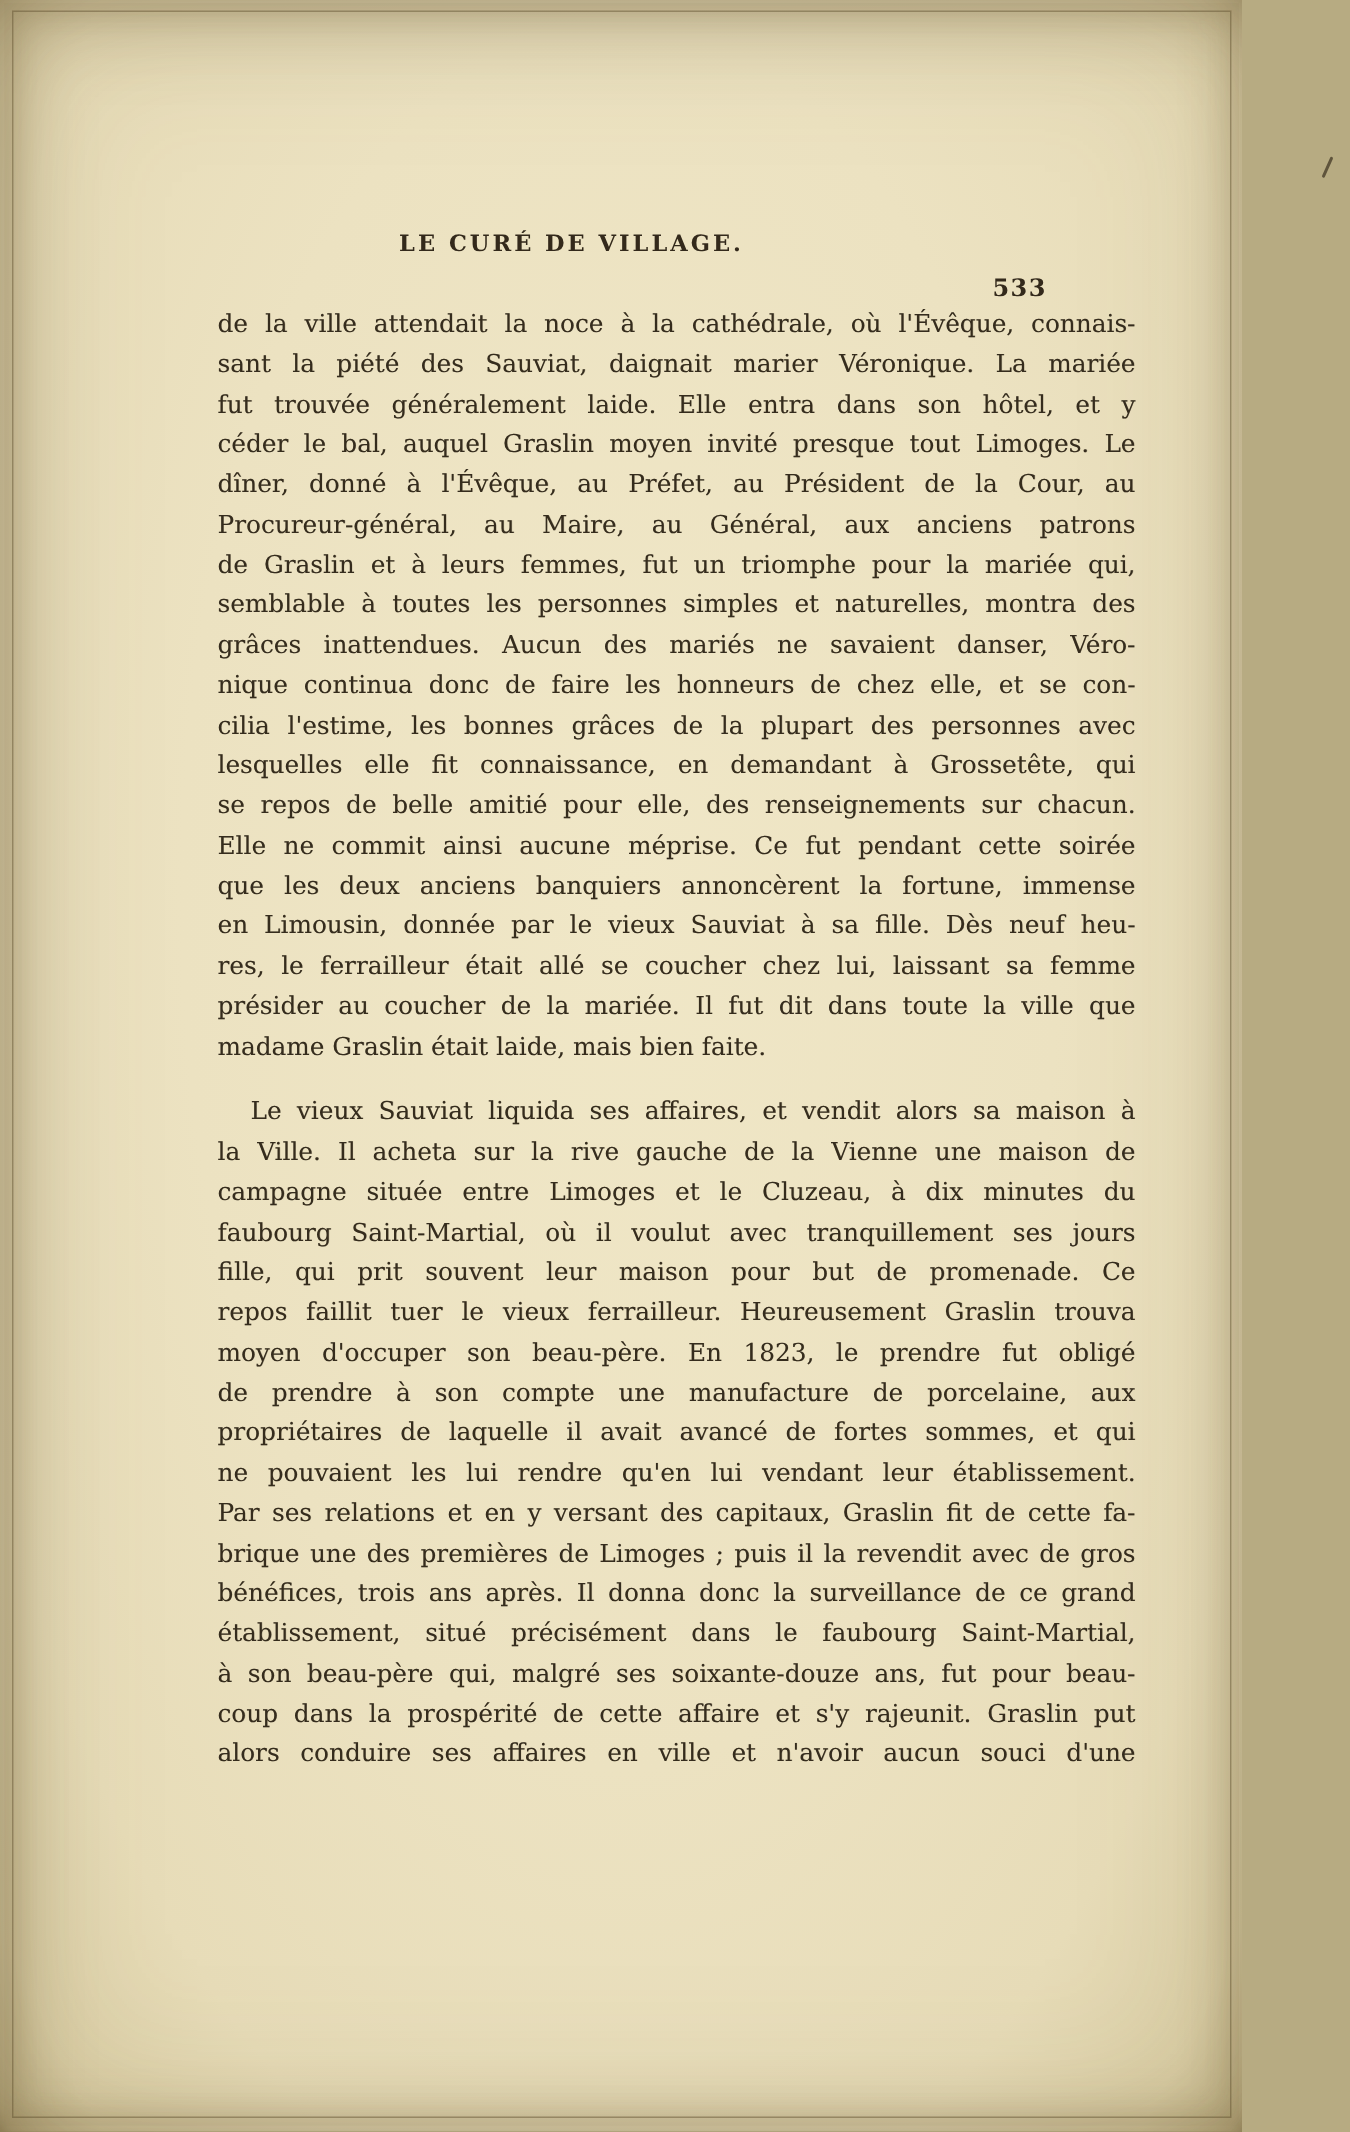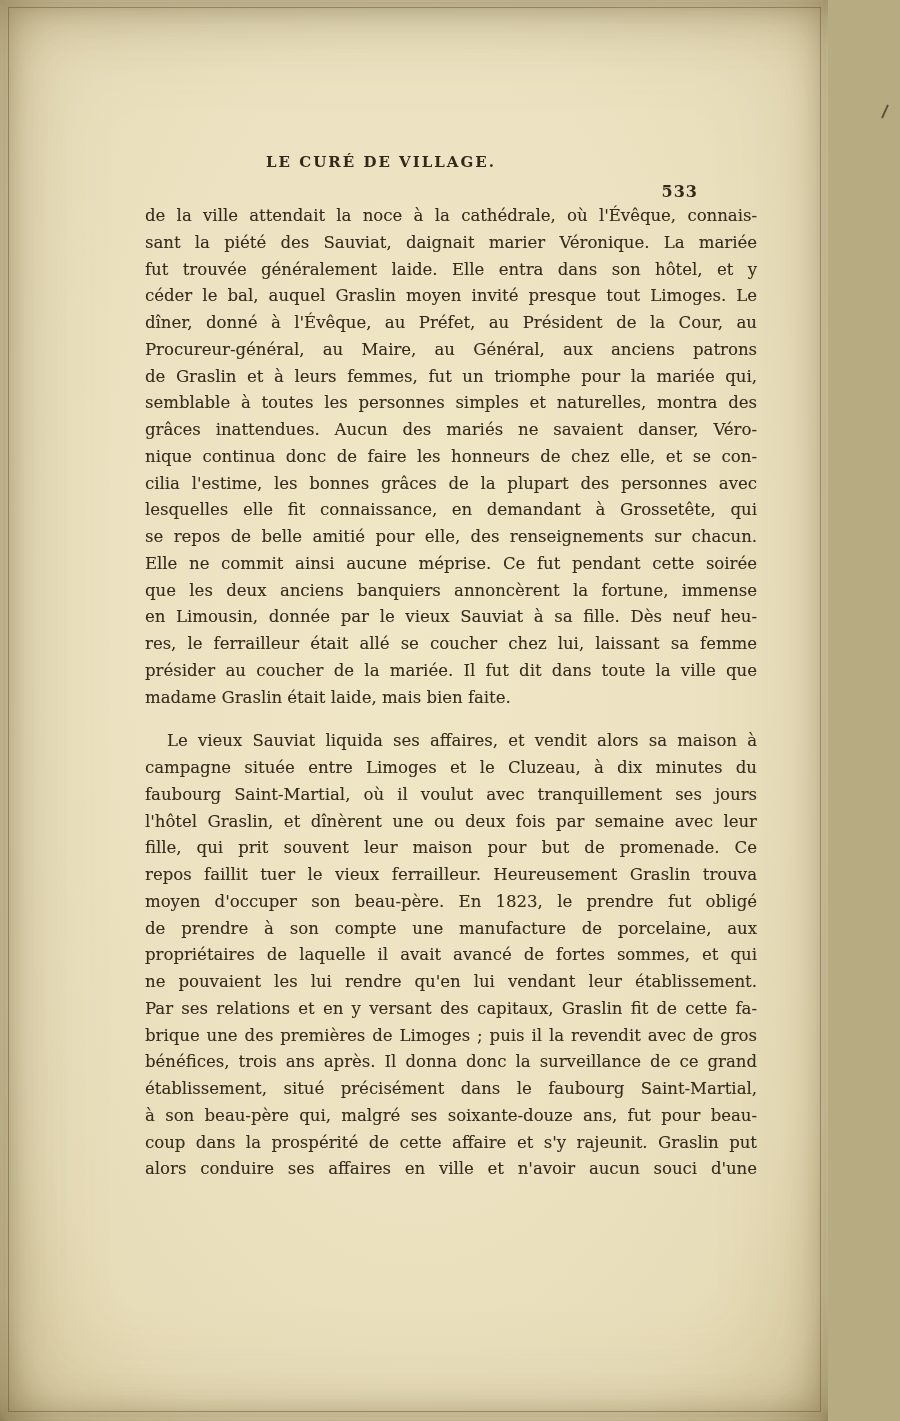--- a/index.html
+++ b/index.html
@@ -111,23 +111,23 @@
           <div class="line">se repos de belle amitié pour elle, des renseignements sur chacun.</div>
           <div class="line">Elle ne commit ainsi aucune méprise. Ce fut pendant cette soirée</div>
           <div class="line">que les deux anciens banquiers annoncèrent la fortune, immense</div>
           <div class="line">en Limousin, donnée par le vieux Sauviat à sa fille. Dès neuf heu-</div>
           <div class="line">res, le ferrailleur était allé se coucher chez lui, laissant sa femme</div>
           <div class="line">présider au coucher de la mariée. Il fut dit dans toute la ville que</div>
           <div class="line">madame Graslin était laide, mais bien faite.</div>
         </div>
       <div class="paragraph indent">
           <div class="line">Le vieux Sauviat liquida ses affaires, et vendit alors sa maison à</div>
+          <div class="line">la Ville. Il acheta sur la rive gauche de la Vienne une maison de</div>
           <div class="line">campagne située entre Limoges et le Cluzeau, à dix minutes du</div>
           <div class="line">faubourg Saint-Martial, où il voulut avec tranquillement ses jours</div>
-          <div class="line">l'hôtel Graslin, et dînèrent une ou deux fois par semaine avec leur</div>
           <div class="line">fille, qui prit souvent leur maison pour but de promenade. Ce</div>
           <div class="line">repos faillit tuer le vieux ferrailleur. Heureusement Graslin trouva</div>
           <div class="line">moyen d'occuper son beau-père. En 1823, le prendre fut obligé</div>
           <div class="line">de prendre à son compte une manufacture de porcelaine, aux</div>
           <div class="line">propriétaires de laquelle il avait avancé de fortes sommes, et qui</div>
           <div class="line">ne pouvaient les lui rendre qu'en lui vendant leur établissement.</div>
           <div class="line">Par ses relations et en y versant des capitaux, Graslin fit de cette fa-</div>
           <div class="line">brique une des premières de Limoges ; puis il la revendit avec de gros</div>
           <div class="line">bénéfices, trois ans après. Il donna donc la surveillance de ce grand</div>
           <div class="line">établissement, situé précisément dans le faubourg Saint-Martial,</div>

